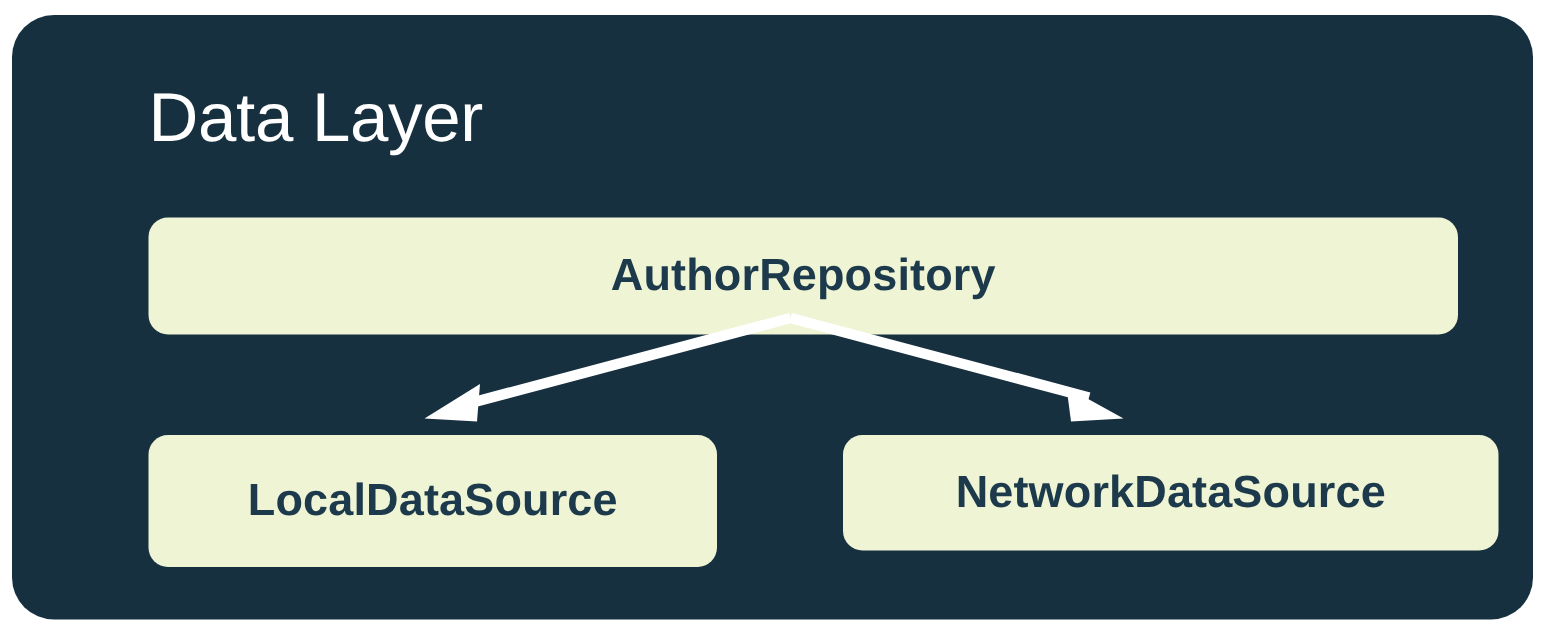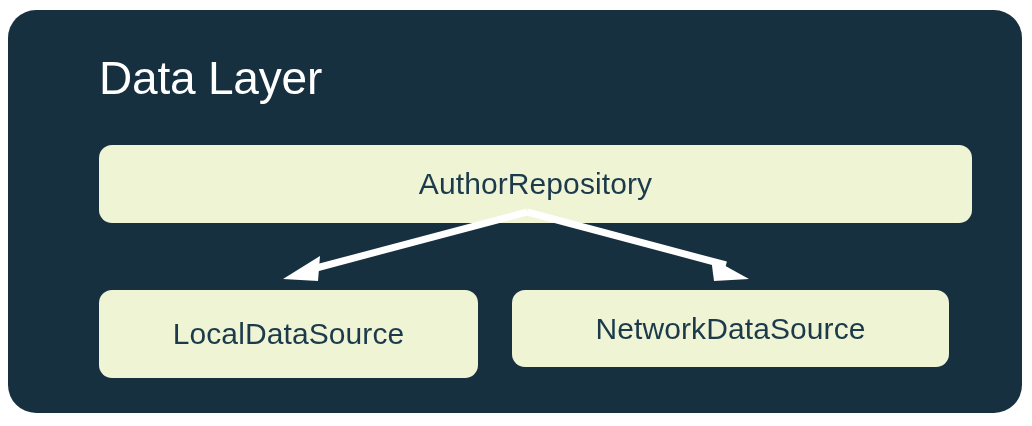--- a/index.html
+++ b/index.html
@@ -56,40 +56,40 @@
     border-radius: 13px;
     display: flex;
     align-items: center;
     justify-content: center;
     box-sizing: border-box;
   }
   .node-label {
     color: #1C3A4B;
     font-family: "Liberation Sans", sans-serif;
     font-size: 30px;
-    font-weight: 400;
+    font-weight: 700;
     letter-spacing: 0.1px;
     white-space: nowrap;
     text-align: center;
   }
 
   .node-repository {
     left: 91px;
     top: 135px;
     width: 873px;
     height: 78px;
   }
   .node-local {
     left: 91px;
     top: 280px;
     width: 379px;
     height: 88px;
   }
   .node-network {
-    left: 504px;
+    left: 554px;
     top: 280px;
     width: 437px;
     height: 77px;
   }
 
   
   .edges-layer {
     position: absolute;
     left: 0;
     top: 0;

